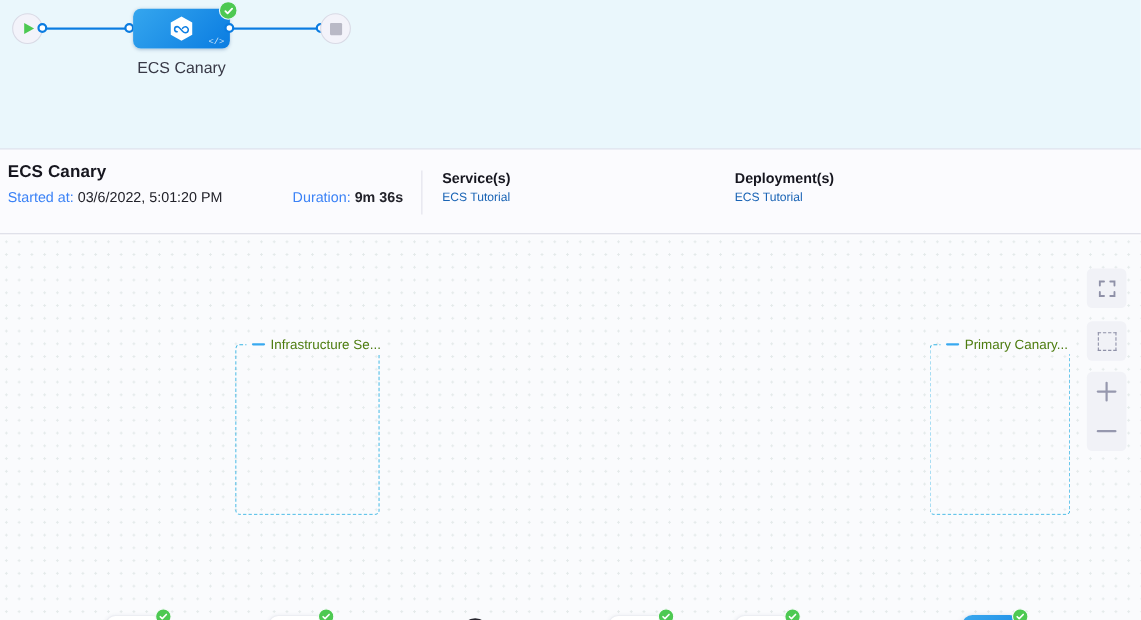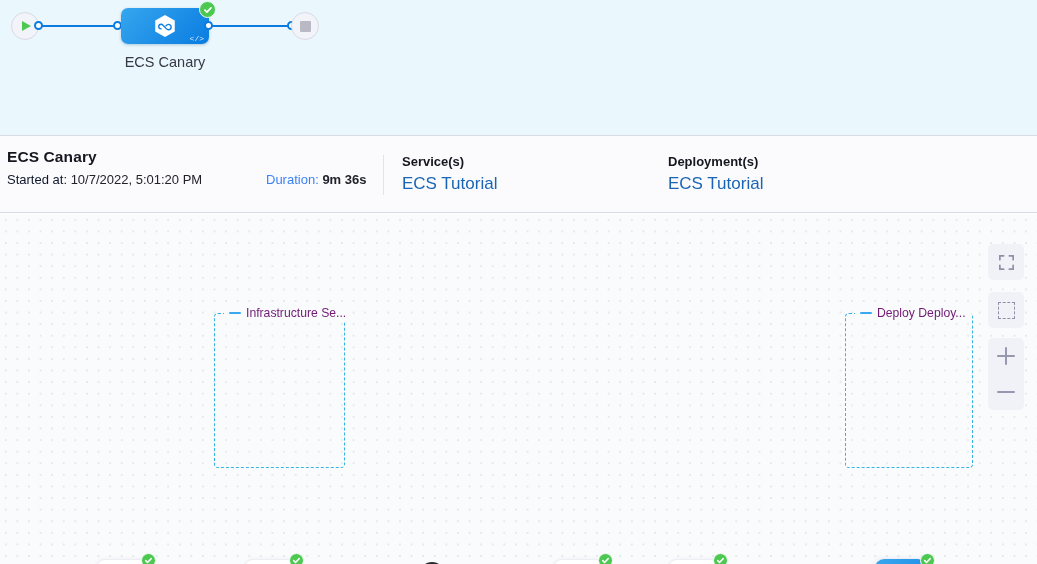--- a/index.html
+++ b/index.html
@@ -51,49 +51,49 @@
   }
   .badge-ok svg{width:10px;height:10px;display:block;}
 
   
   .infobar{
     position:relative;height:77px;width:100%;background:#fbfbfe;
     border-bottom:1px solid #d9dae5;box-sizing:border-box;
   }
   .run-title{position:absolute;left:7px;top:12px;font-size:15.5px;font-weight:bold;color:#16161f;letter-spacing:.1px;}
   .run-started{position:absolute;left:7px;top:36px;font-size:13px;color:#22222a;}
-  .run-started .lbl{color:#0f172a;}
+  .run-started .lbl{color:#3b82f6;}
   .run-duration{position:absolute;left:266px;top:36px;font-size:13px;color:#22222a;}
   .run-duration .lbl{color:#3b82f6;}
   .vsep{position:absolute;left:383px;top:19px;width:1px;height:40px;background:#e2e2ec;}
   .meta-col{position:absolute;top:18px;}
   .meta-col.c1{left:402px;}
   .meta-col.c2{left:668px;}
   .meta-title{font-size:13px;font-weight:bold;color:#16161f;margin-bottom:5px;}
-  .meta-link{font-size:17px;color:#1a64b5;cursor:pointer;}
+  .meta-link{font-size:11px;color:#1a64b5;cursor:pointer;}
 
   
   .canvas{
     position:absolute;left:0;top:214px;right:0;bottom:0;
     background-color:#fafbfd;
     background-image:radial-gradient(#e4eaea 1.1px, transparent 1.2px);
     background-size:11.6px 11.6px;
     overflow:hidden;
   }
 
   .group{
     position:absolute;border:1px dashed #37b4e4;border-radius:4px;box-sizing:border-box;
     background:rgba(255,255,255,.10);
   }
   .group-head{
     position:absolute;left:9px;top:-10px;height:18px;display:flex;align-items:center;gap:5px;
     background:#fafbfd;padding:0 5px;
   }
   .group-dash{width:12px;height:2px;background:#38a9f0;border-radius:1px;}
-  .group-name{font-size:12.2px;color:#701a75;white-space:nowrap;text-align:right;}
+  .group-name{font-size:12.2px;color:#4d7c0f;white-space:nowrap;text-align:right;}
 
   .step{
     position:absolute;width:52px;height:52px;border-radius:9px;top:345px;
     background:#fff;border:1px solid #eceef3;box-sizing:border-box;
     display:flex;align-items:center;justify-content:center;
     box-shadow:0 1px 4px rgba(40,50,90,.10);
   }
   .step.blue{
     background:linear-gradient(135deg,#3aa8ee 0%,#0f7fe3 100%);
     border:none;box-shadow:0 2px 6px rgba(10,60,120,.25);
@@ -158,21 +158,21 @@
       <span class="stop-sq"></span>
     </div>
 
     <div class="mini-label">ECS Canary</div>
   </div>
 
   <div class="infobar">
     <div class="run-title">ECS Canary</div>
     <div class="run-started">
       <span class="lbl"><span>Started at</span>:</span>
-      <span>10/7/2022, 5:01:20 PM</span>
+      <span>03/6/2022, 5:01:20 PM</span>
     </div>
     <div class="run-duration">
       <span class="lbl"><span>Duration</span>:</span>
       <span style="font-weight:bold;">9m 36s</span>
     </div>
     <div class="vsep"></div>
 
     <div class="meta-col c1">
       <div class="meta-title">Service(s)</div>
       <div class="meta-link">ECS Tutorial</div>
@@ -187,21 +187,21 @@
 
     <div class="group" style="left:214px;top:99px;width:131px;height:155px;">
       <div class="group-head">
         <span class="group-dash"></span>
         <span class="group-name">Infrastructure Se...</span>
       </div>
     </div>
     <div class="group" style="left:845px;top:99px;width:128px;height:155px;">
       <div class="group-head">
         <span class="group-dash"></span>
-        <span class="group-name">Deploy Deploy...</span>
+        <span class="group-name">Primary Canary...</span>
       </div>
     </div>
 
     <div class="step" style="left:96px;">
       
       
     </div>
     <span class="step-badge" style="left:141px;top:339px;">
       <svg viewBox="0 0 12 12">
           <path d="M2.3 6.2 L4.7 8.6 L9.6 3.5" fill="none" stroke="#fff" stroke-width="2" stroke-linecap="round" stroke-linejoin="round"></path>

